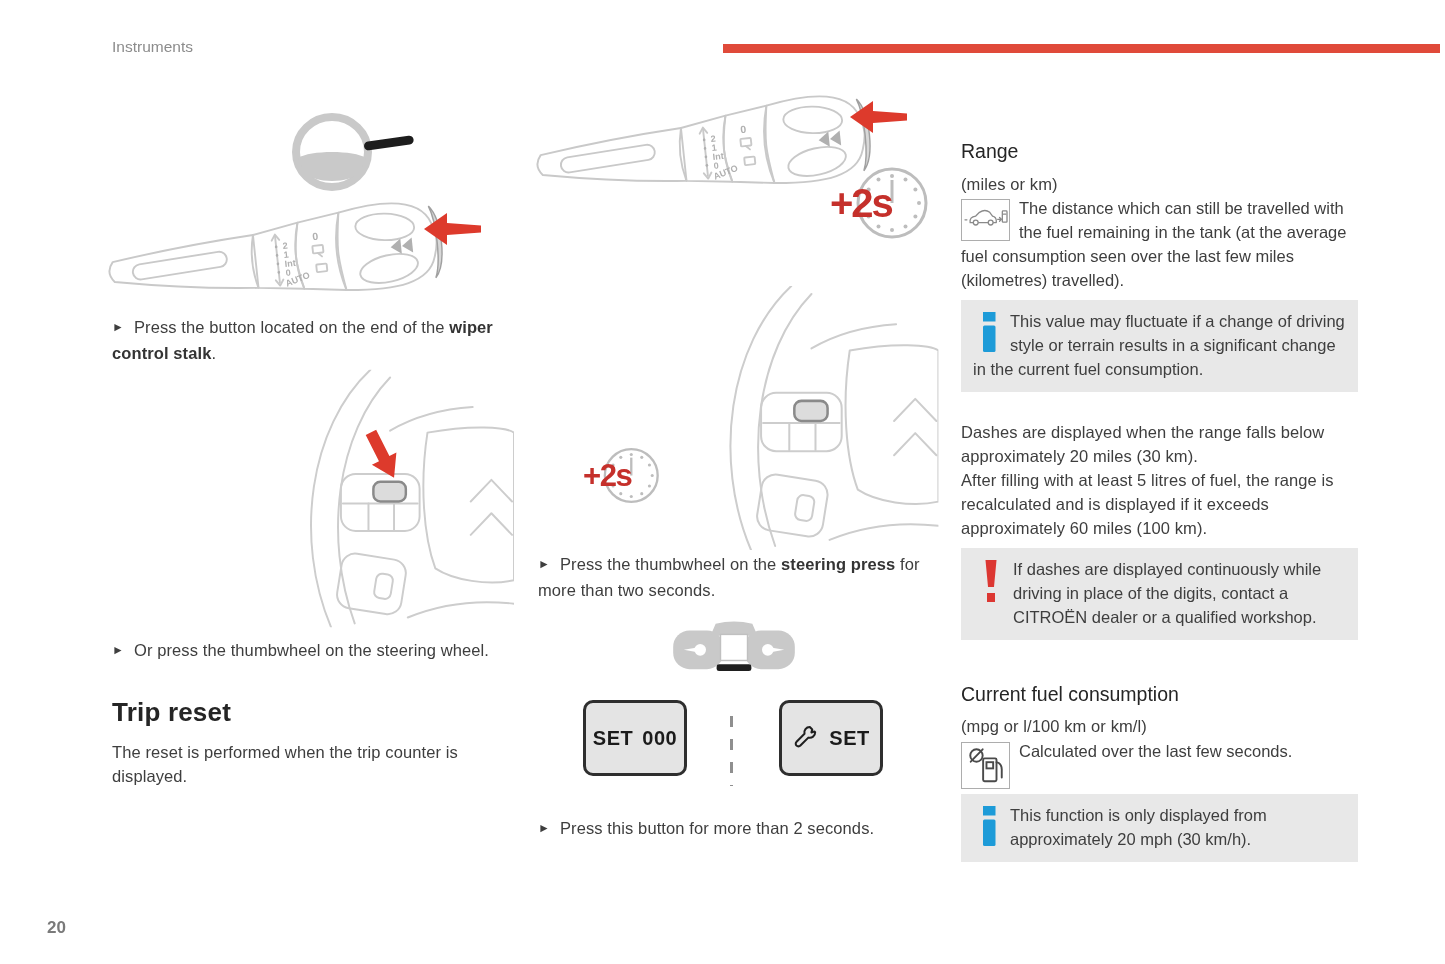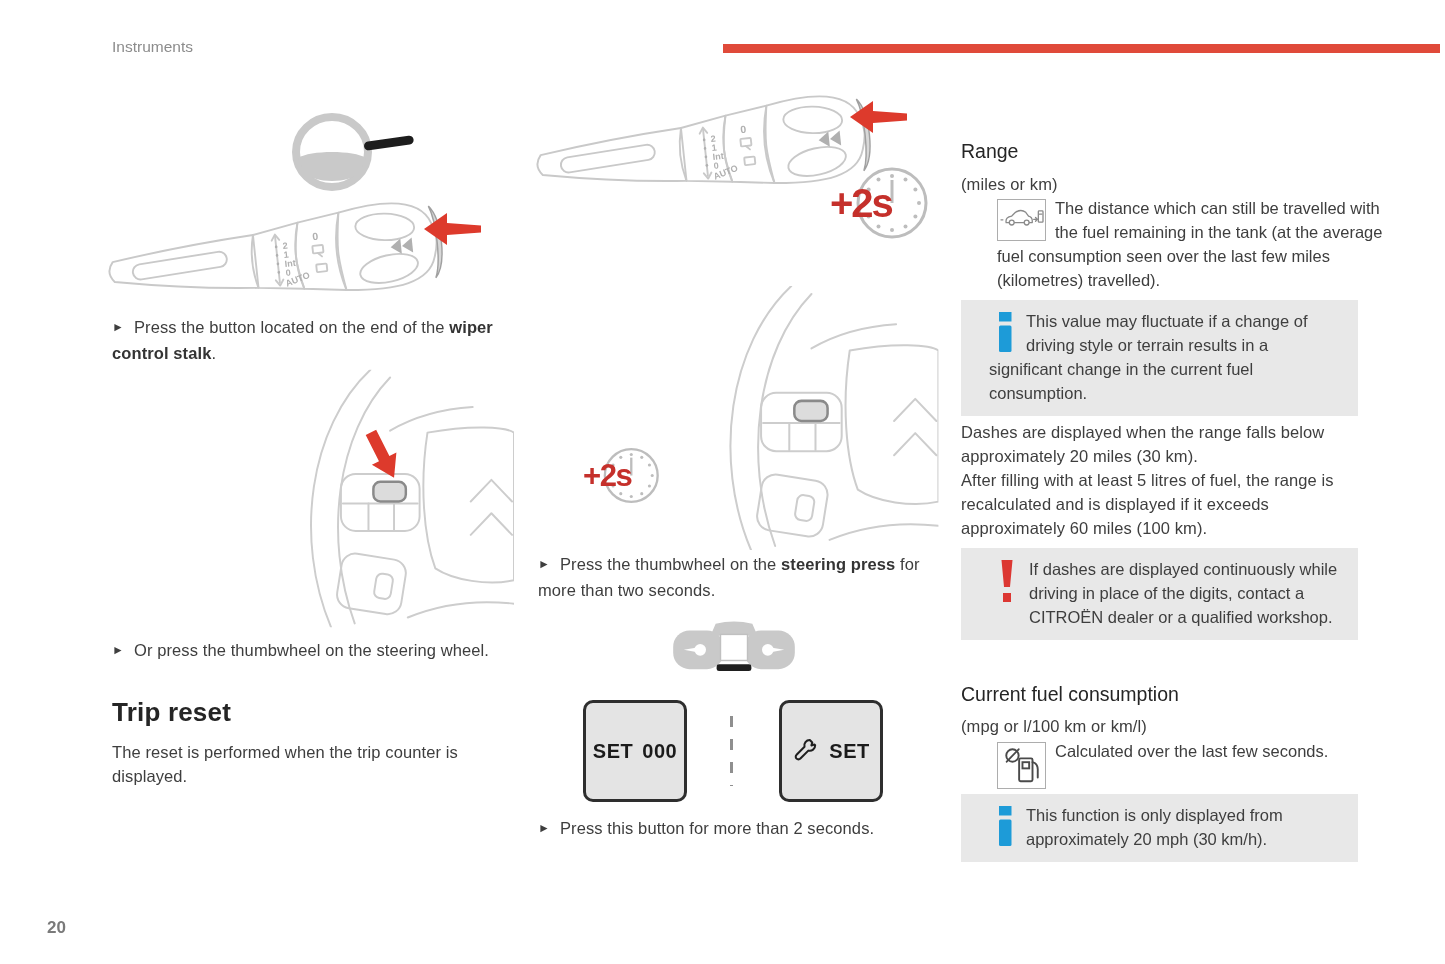--- a/index.html
+++ b/index.html
@@ -6,28 +6,28 @@
   .page{position:relative;width:1445px;height:964px;background:#ffffff;overflow:hidden;
         font-family:"Liberation Sans",sans-serif;color:#3e3e3e;border-radius:24px;}
   .txt{position:absolute;font-size:16.5px;line-height:24px;color:#3e3e3e;letter-spacing:0.1px;}
   .b{font-weight:bold;color:#343434;}
   .marker{display:inline-block;font-size:12px;margin-right:10px;transform:translateY(-2px);color:#3e3e3e;}
   .h-big{position:absolute;font-weight:bold;color:#252525;font-size:27px;letter-spacing:0.2px;}
   .h-mid{position:absolute;font-weight:normal;color:#252525;font-size:19.5px;}
   .header-label{position:absolute;left:112px;top:38px;font-size:15.5px;color:#8c8c8c;}
   .red-bar{position:absolute;left:723px;top:44px;width:717px;height:9px;background:#e04a3a;}
   .page-num{position:absolute;left:47px;top:918px;font-size:17px;font-weight:bold;color:#7a7a7a;}
-  .note-box{position:absolute;left:961px;width:397px;background:#e8e8e8;padding:9px 12px 11px 28px;
+  .note-box{position:absolute;left:961px;width:397px;background:#e8e8e8;padding:9px 12px 11px 12px;
             box-sizing:border-box;font-size:16.5px;line-height:24px;color:#3e3e3e;}
   .note-box .icon-float{float:left;margin:3px 13px 4px 9px;}
-  .def-block{position:absolute;left:961px;width:398px;font-size:16.5px;line-height:24px;color:#3e3e3e;margin-left:36px;}
+  .def-block{position:absolute;left:961px;width:398px;font-size:16.5px;line-height:24px;color:#3e3e3e;}
   .picto-box{float:left;width:49px;height:42px;border:1px solid #adadad;margin:3px 9px 2px 0;
              box-sizing:border-box;display:flex;justify-content:center;align-items:flex-start;background:#fff;}
   .picto-box.tall{height:47px;align-items:center;}
-  .set-btn{position:absolute;width:104px;height:102px;background:#e4e4e4;border:3px solid #2e2e2e;
+  .set-btn{position:absolute;width:104px;height:76px;background:#e4e4e4;border:3px solid #2e2e2e;
            border-radius:10px;display:flex;align-items:center;justify-content:center;gap:9px;
            font-weight:bold;font-size:20px;color:#1b1b1b;box-sizing:border-box;letter-spacing:0.5px;}
   .dash-sep{position:absolute;left:730px;top:716px;width:3px;height:70px;
             background:repeating-linear-gradient(to bottom,#8f8f8f 0 11px,transparent 11px 23px);}
   svg{display:block;}
   .line-art{position:absolute;overflow:visible;}
 </style>
 </head>
 <body>
 

